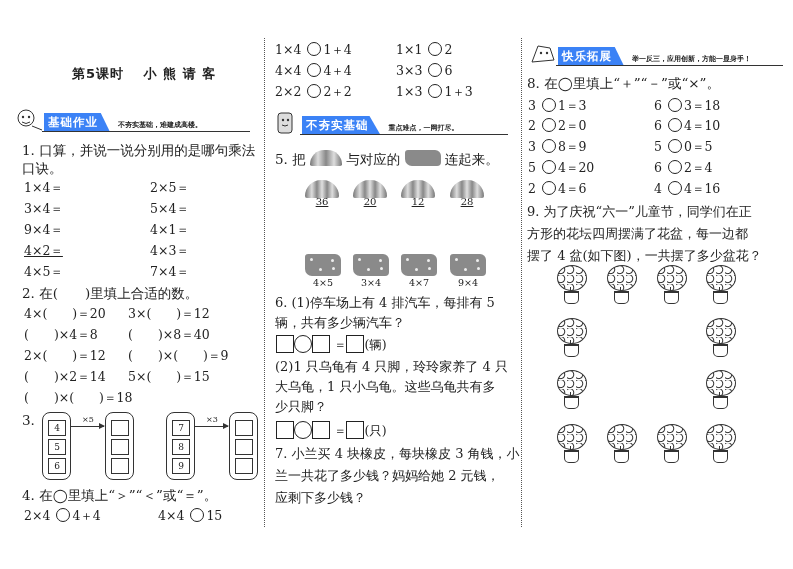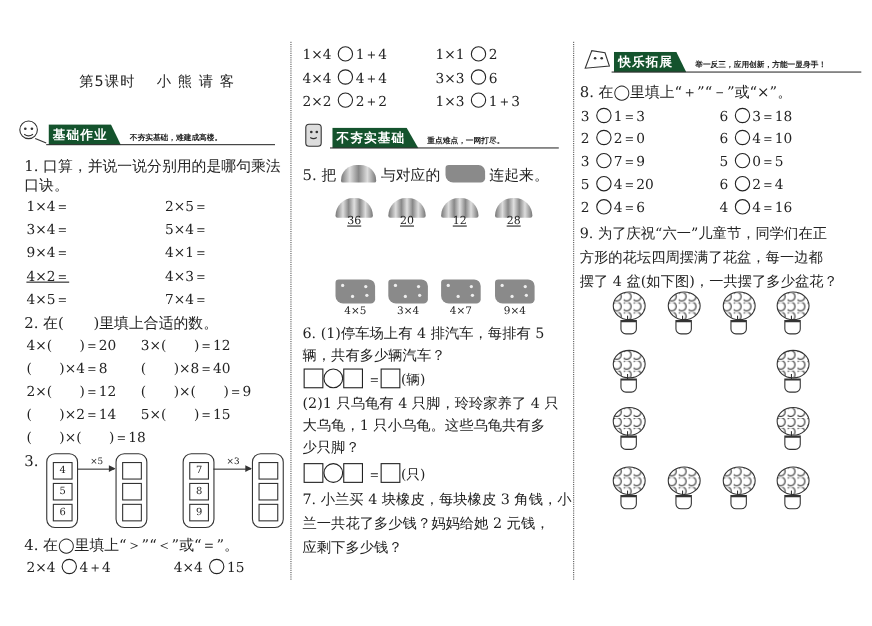--- a/index.html
+++ b/index.html
@@ -1,23 +1,23 @@
 <!DOCTYPE html>
 <html><head>
 <meta charset="utf-8">
 <style>
   html, body { margin:0; padding:0; background:#fff; }
   body { width:793px; height:569px; position:relative; overflow:hidden;
          font-family:"DejaVu Serif","Liberation Serif",serif; color:#222; font-size:12.5px; }
   .vsep { position:absolute; top:38px; bottom:42px; width:0; border-left:1.5px dotted #555; }
-  .title { position:absolute; left:72px; top:65px; font-family:"DejaVu Sans",sans-serif; font-size:13px; font-weight:normal; letter-spacing:1px; }
+  .title { position:absolute; left:72px; top:65px; font-family:"DejaVu Sans",sans-serif; font-size:13px; font-weight:bold; letter-spacing:1px; }
   .title span { margin-right:14px; }
   .sec-head { position:absolute; height:22px; display:flex; align-items:flex-end; }
   .sec-head .mascot { width:30px; height:24px; position:relative; }
-  .sec-head .tag { background:#14532d; color:#fff; font-family:"DejaVu Sans",sans-serif; font-size:11.5px; font-weight:bold;
+  .sec-head .tag { background:#3b82f6; color:#fff; font-family:"DejaVu Sans",sans-serif; font-size:11.5px; font-weight:bold;
                    padding:2px 12px 2px 4px; clip-path:polygon(0 0, 86% 0, 100% 100%, 0 100%); letter-spacing:1px; }
   .sec-head .motto { font-size:7px; margin-left:8px; margin-bottom:2px; font-weight:bold; }
   .sec-head .rule { position:absolute; left:28px; right:0; bottom:0; border-bottom:1px solid #333; }
   .line { position:absolute; white-space:nowrap; }
   .circ { display:inline-block; width:12px; height:12px; border:1.2px solid #222; border-radius:50%; vertical-align:-2px; margin:0 2px; }
   .sq { display:inline-block; width:16px; height:16px; border:1.3px solid #222; vertical-align:-4px; }
   .sqc { display:inline-block; width:16px; height:16px; border:1.3px solid #222; border-radius:50%; vertical-align:-4px; }
   .machine { position:absolute; border:1.3px solid #333; border-radius:8px; width:27px; height:66px; }
   .machine .cell { position:absolute; left:5px; width:16px; height:14px; border:1px solid #333; font-size:9px; text-align:center; line-height:14px; }
   .arrow { position:absolute; height:0; border-top:1px solid #333; }
@@ -238,21 +238,21 @@
   <span class="motto">举一反三，应用创新，方能一显身手！</span>
   <div class="rule"></div>
 </div>
 
 <div class="line" style="left:527px; top:75px; font-size:13.5px;">8. 在◯里填上“＋”“－”或“×”。</div>
 
 <div class="line" style="left:528px; top:98px;"><span>3</span> <span class="circ"></span><span>1＝3</span></div>
 <div class="line" style="left:654px; top:98px;"><span>6</span> <span class="circ"></span><span>3＝18</span></div>
 <div class="line" style="left:528px; top:118px;"><span>2</span> <span class="circ"></span><span>2＝0</span></div>
 <div class="line" style="left:654px; top:118px;"><span>6</span> <span class="circ"></span><span>4＝10</span></div>
-<div class="line" style="left:528px; top:139px;"><span>3</span> <span class="circ"></span><span>7＝9</span></div>
+<div class="line" style="left:528px; top:139px;"><span>3</span> <span class="circ"></span><span>8＝9</span></div>
 <div class="line" style="left:654px; top:139px;"><span>5</span> <span class="circ"></span><span>0＝5</span></div>
 <div class="line" style="left:528px; top:160px;"><span>5</span> <span class="circ"></span><span>4＝20</span></div>
 <div class="line" style="left:654px; top:160px;"><span>6</span> <span class="circ"></span><span>2＝4</span></div>
 <div class="line" style="left:528px; top:181px;"><span>2</span> <span class="circ"></span><span>4＝6</span></div>
 <div class="line" style="left:654px; top:181px;"><span>4</span> <span class="circ"></span><span>4＝16</span></div>
 
 <div class="line" style="left:527px; top:203px; font-size:13px;">9. 为了庆祝“六一”儿童节，同学们在正</div>
 <div class="line" style="left:527px; top:225px; font-size:13px;">方形的花坛四周摆满了花盆，每一边都</div>
 <div class="line" style="left:527px; top:247px; font-size:13px;">摆了 4 盆(如下图)，一共摆了多少盆花？</div>
 

